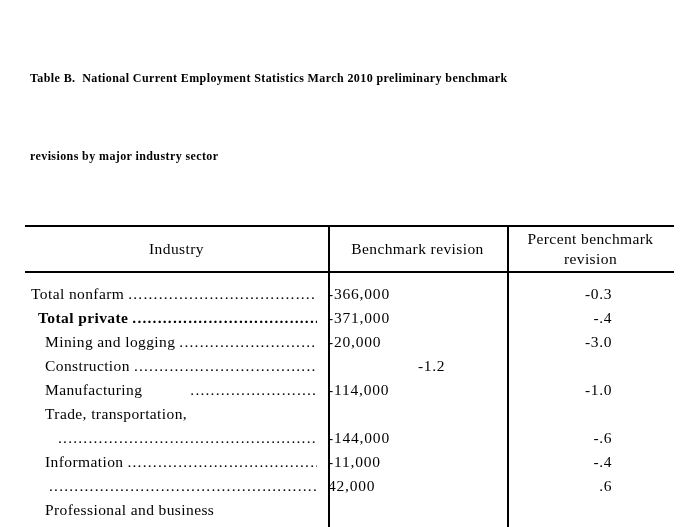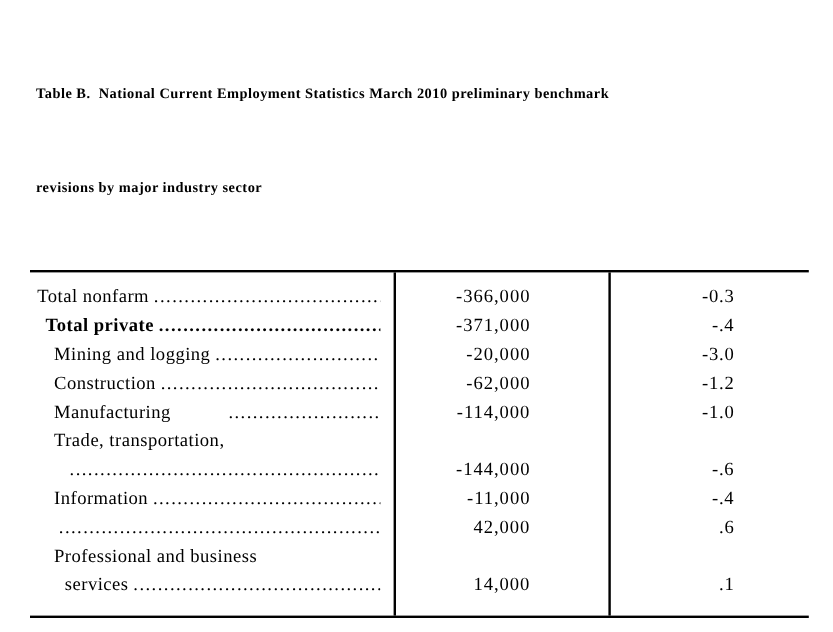--- a/index.html
+++ b/index.html
@@ -77,21 +77,21 @@
     flex: 1;
     overflow: hidden;
     white-space: nowrap;
     margin: 0 3px 0 4px;
   }
   .dots::after {
     content: "................................................................................................";
     letter-spacing: 1.2px;
   }
   .cell.num {
-    text-align: right;
+    text-align: left;
     padding-right: 65px;
     letter-spacing: 0.8px;
   }
   .cell.pct {
     text-align: right;
     padding-right: 62px;
     letter-spacing: 0.6px;
   }
 </style>
 </head>
@@ -101,20 +101,25 @@
 
   <div class="title">
     <span class="tline">Table B.  National Current Employment Statistics March 2010 preliminary benchmark</span>
     <span class="tline">revisions by major industry sector</span>
   </div>
 
   <div class="btable">
     <div class="vline v1"></div>
     <div class="vline v2"></div>
 
+    <div class="thead">
+      <div class="hcell">Industry</div>
+      <div class="hcell">Benchmark revision</div>
+      <div class="hcell">Percent benchmark revision</div>
+    </div>
 
     <div class="tbody" id="rows">
         <div class="row">
           <div class="cell industry">
             <div class="line" style="padding-left: 6px;">
               <span>Total nonfarm</span>
               <span class="dots"></span>
             </div>
           </div>
           <div class="cell num">-366,000</div>
@@ -140,21 +145,20 @@
           <div class="cell num">-20,000</div>
           <div class="cell pct">-3.0</div>
         </div>
         <div class="row">
           <div class="cell industry">
             <div class="line" style="padding-left: 20px;">
               <span>Construction</span>
               <span class="dots"></span>
             </div>
           </div>
-          <div class="cell num">-62,000</div>
           <div class="cell pct">-1.2</div>
         </div>
         <div class="row">
           <div class="cell industry">
             <div class="line" style="padding-left: 20px; gap: 44px;">
               <span>Manufacturing</span>
               <span class="dots"></span>
             </div>
           </div>
           <div class="cell num">-114,000</div>

